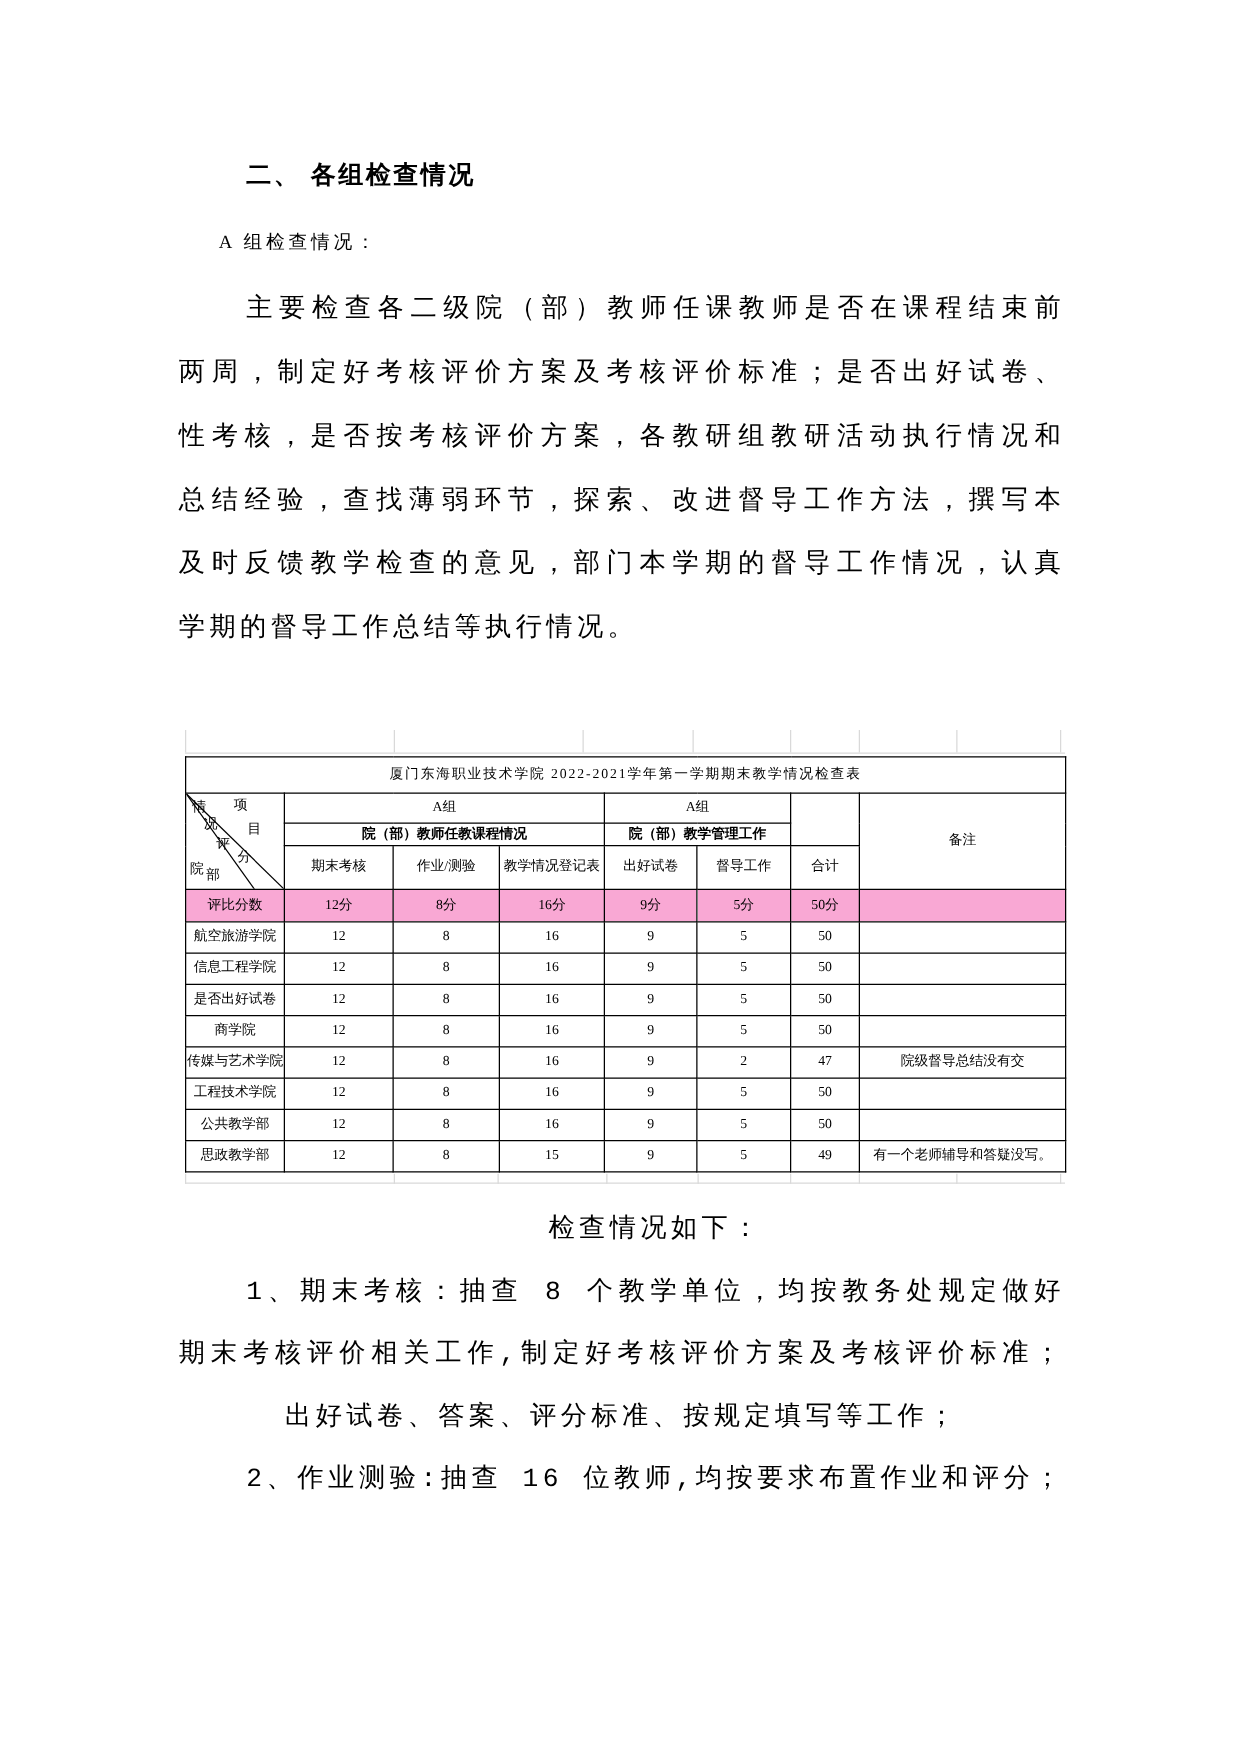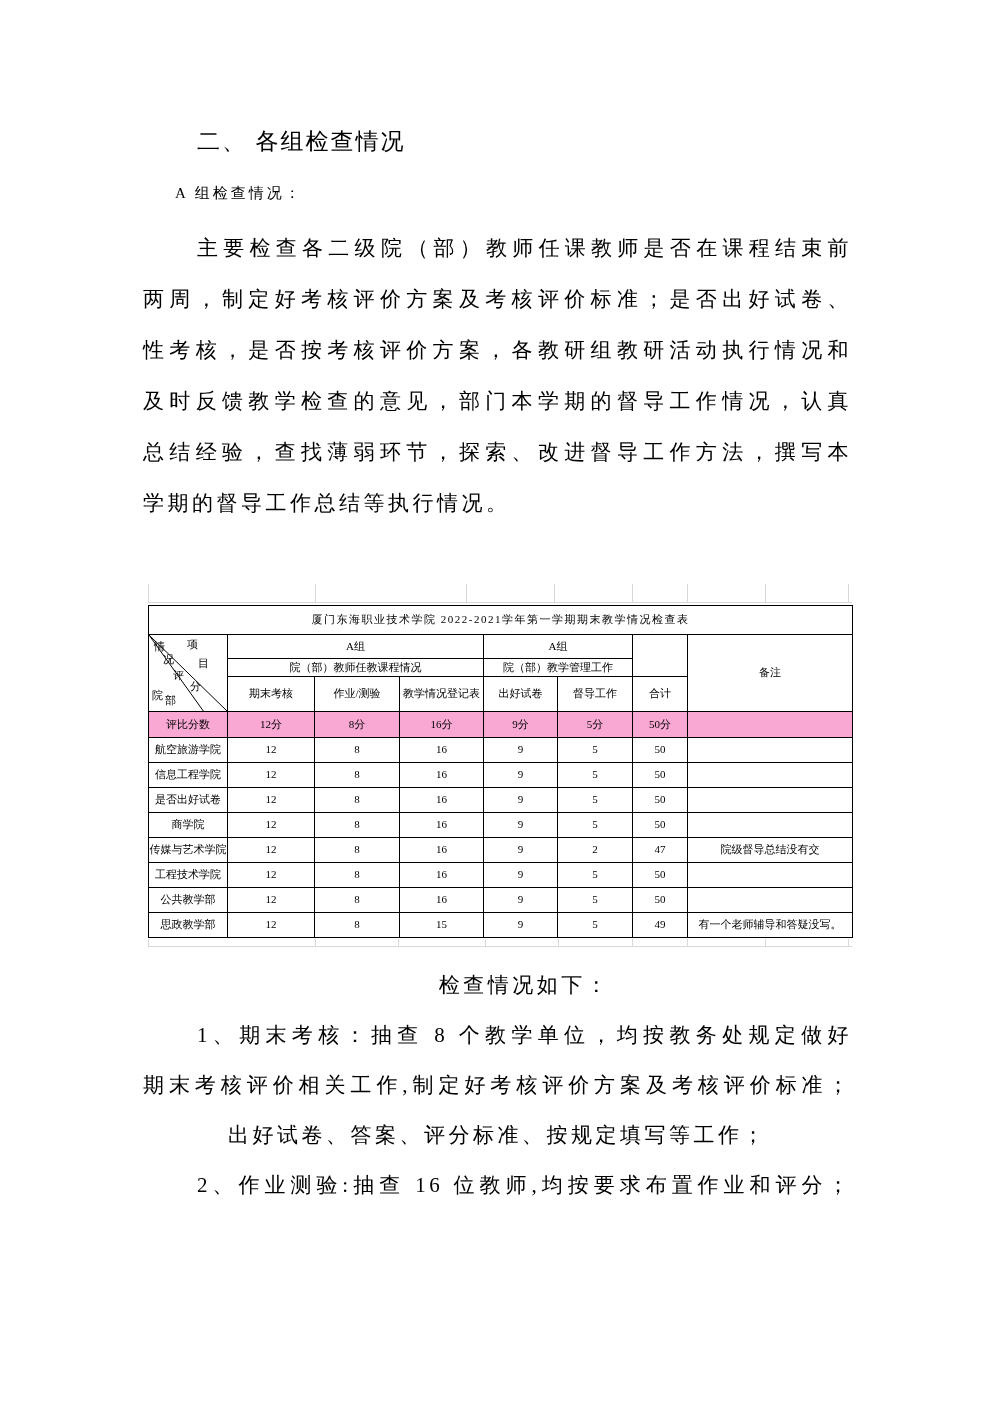--- a/index.html
+++ b/index.html
@@ -6,44 +6,44 @@
   body{
     width:992px;height:1403px;background:#ffffff;position:relative;
     font-family:"Liberation Serif","DejaVu Serif",serif;color:#000;
     -webkit-font-smoothing:antialiased;
   }
   .abs{position:absolute;}
   
   .h1{
     left:197px;top:126px;
     font-family:"Liberation Sans","DejaVu Sans",sans-serif;
-    font-weight:normal;font-size:23px;letter-spacing:2px;white-space:nowrap;
+    font-weight:bold;font-size:20px;letter-spacing:2px;white-space:nowrap;
   }
   .sub{left:175px;top:184px;font-size:15px;letter-spacing:3px;white-space:nowrap;}
   
   .para{left:143px;width:709px;font-size:21px;letter-spacing:3.5px;}
   #intro{top:223px;}
   #findings{top:960px;}
   #intro .ln{height:51px;line-height:51px;}
   #findings .ln{height:50px;line-height:50px;text-align:center;}
-  .ln{white-space:nowrap;overflow:visible;}
+  .ln{white-space:nowrap;overflow:visible;font-family:Liberation Mono, monospace;}
   .ln.just{white-space:normal;text-align:justify;text-align-last:justify;}
   .ln.ind{padding-left:54px;}
   
   #insp-table{
     left:148px;top:605px;width:704px;
     border-collapse:collapse;table-layout:fixed;
   }
   #insp-table td{
     border:1px solid #000;text-align:center;vertical-align:middle;
     font-size:11px;padding:0;overflow:hidden;line-height:1.25;
   }
   td.title-cell{height:28px;font-size:16px;letter-spacing:1.5px;}
   tr.r1 td{height:23px;}
-  tr.r2 td{height:17px;}
+  tr.r2 td{height:17px;font-weight:bold;}
   tr.r3 td{height:34px;}
   tr.hl td{height:25px;background:#f9a8d4;border-bottom:2px solid #9cb6d9;}
   tr.drow td{height:24px;}
   td.num{font-size:12px;}
   td.rmk{font-size:10px;text-align:left;padding:0 3px;}
   
   td.corner{position:relative;padding:0;}
   .corner-box{position:absolute;left:0;top:0;width:79px;height:77px;}
   .corner-box svg{position:absolute;left:0;top:0;}
   .cch{position:absolute;font-size:11px;line-height:11px;}
@@ -53,22 +53,22 @@
 </head>
 <body>
 
 <div class="abs h1">二、 各组检查情况</div>
 <div class="abs sub">A 组检查情况：</div>
 
 <div class="abs para" id="intro">
   <div class="ln just ind">主要检查各二级院（部）教师任课教师是否在课程结束前</div>
   <div class="ln just">两周，制定好考核评价方案及考核评价标准；是否出好试卷、</div>
   <div class="ln just">性考核，是否按考核评价方案，各教研组教研活动执行情况和</div>
+  <div class="ln just">总结经验，查找薄弱环节，探索、改进督导工作方法，撰写本</div>
   <div class="ln just">及时反馈教学检查的意见，部门本学期的督导工作情况，认真</div>
-  <div class="ln just">总结经验，查找薄弱环节，探索、改进督导工作方法，撰写本</div>
   <div class="ln">学期的督导工作总结等执行情况。</div>
 </div>
 
 <div class="g abs" style="left:148px;top:602px;width:704px;height:1px;"></div>
 <div class="g abs" style="left:148px;top:584px;width:1px;height:18px;"></div>
 <div class="g abs" style="left:315px;top:584px;width:1px;height:18px;"></div>
 <div class="g abs" style="left:466px;top:584px;width:1px;height:18px;"></div>
 <div class="g abs" style="left:554px;top:584px;width:1px;height:18px;"></div>
 <div class="g abs" style="left:632px;top:584px;width:1px;height:18px;"></div>
 <div class="g abs" style="left:687px;top:584px;width:1px;height:18px;"></div>

